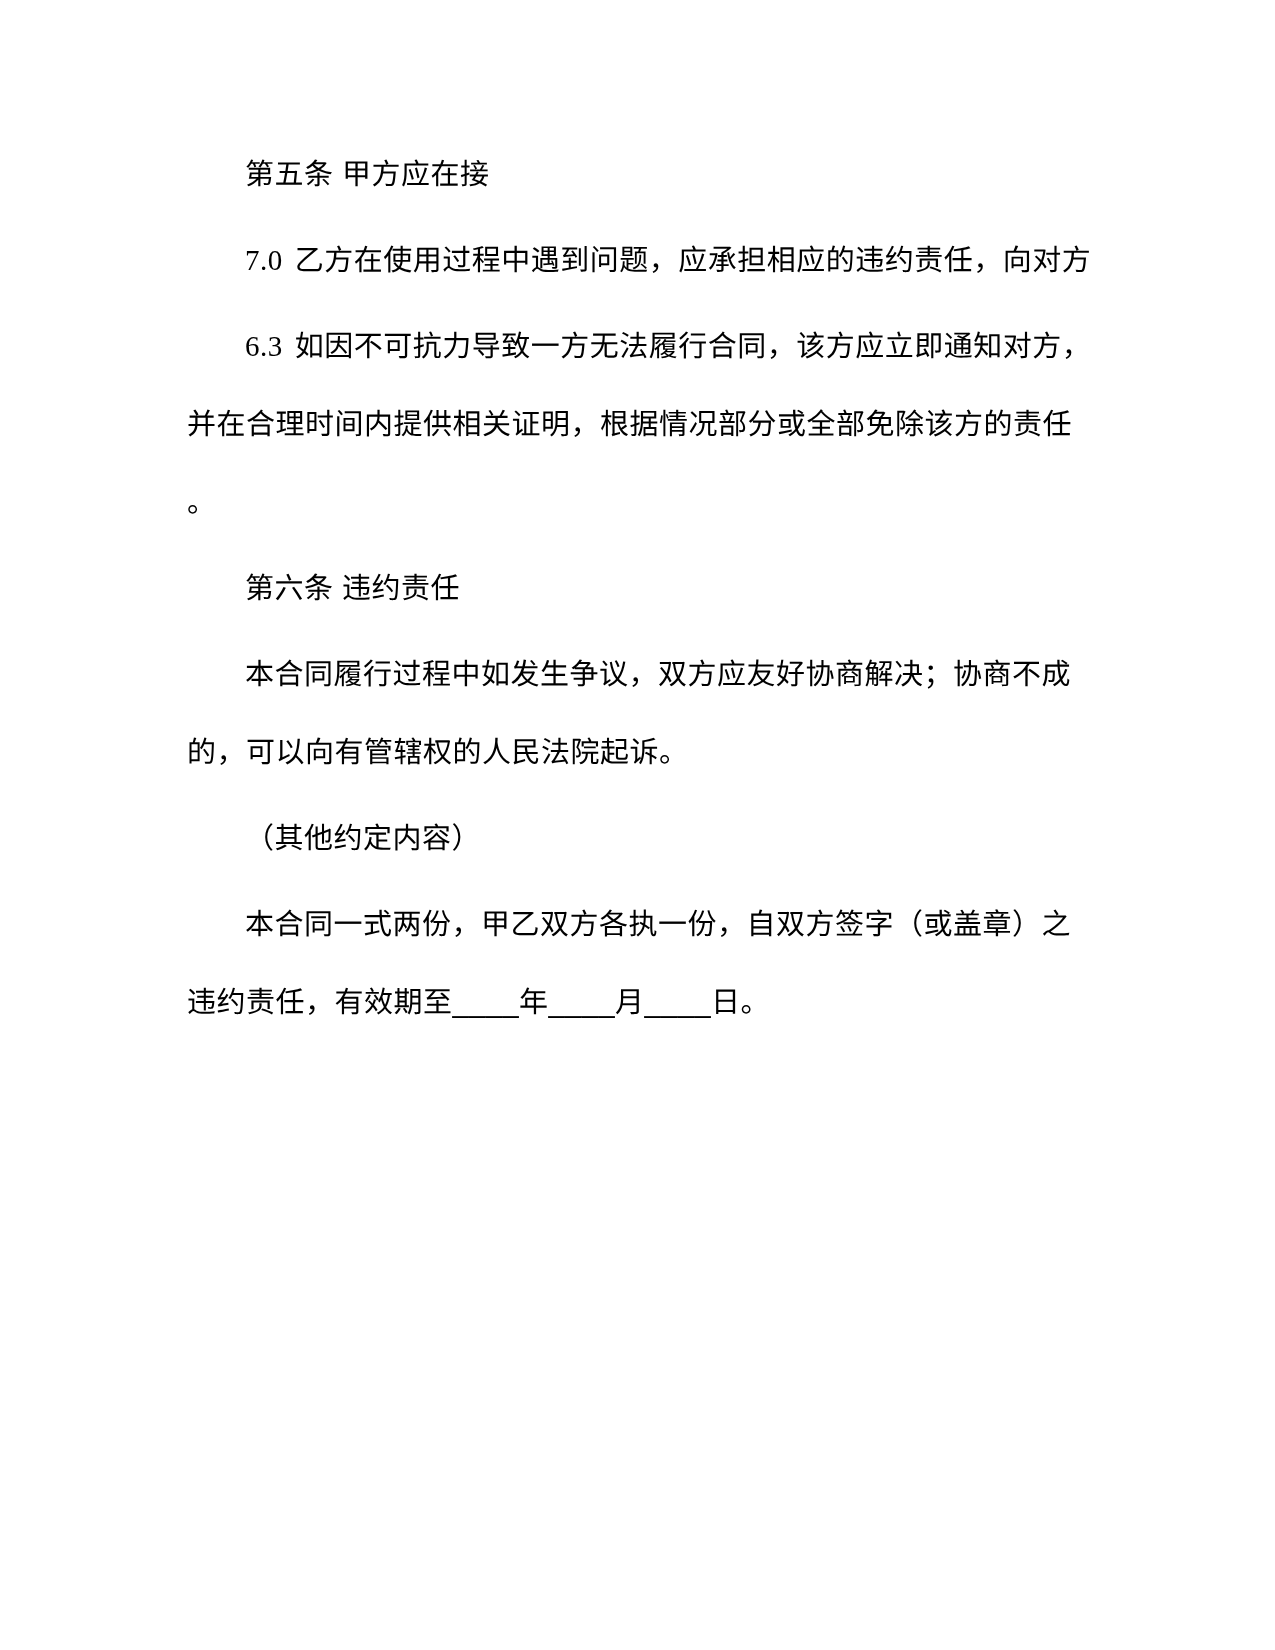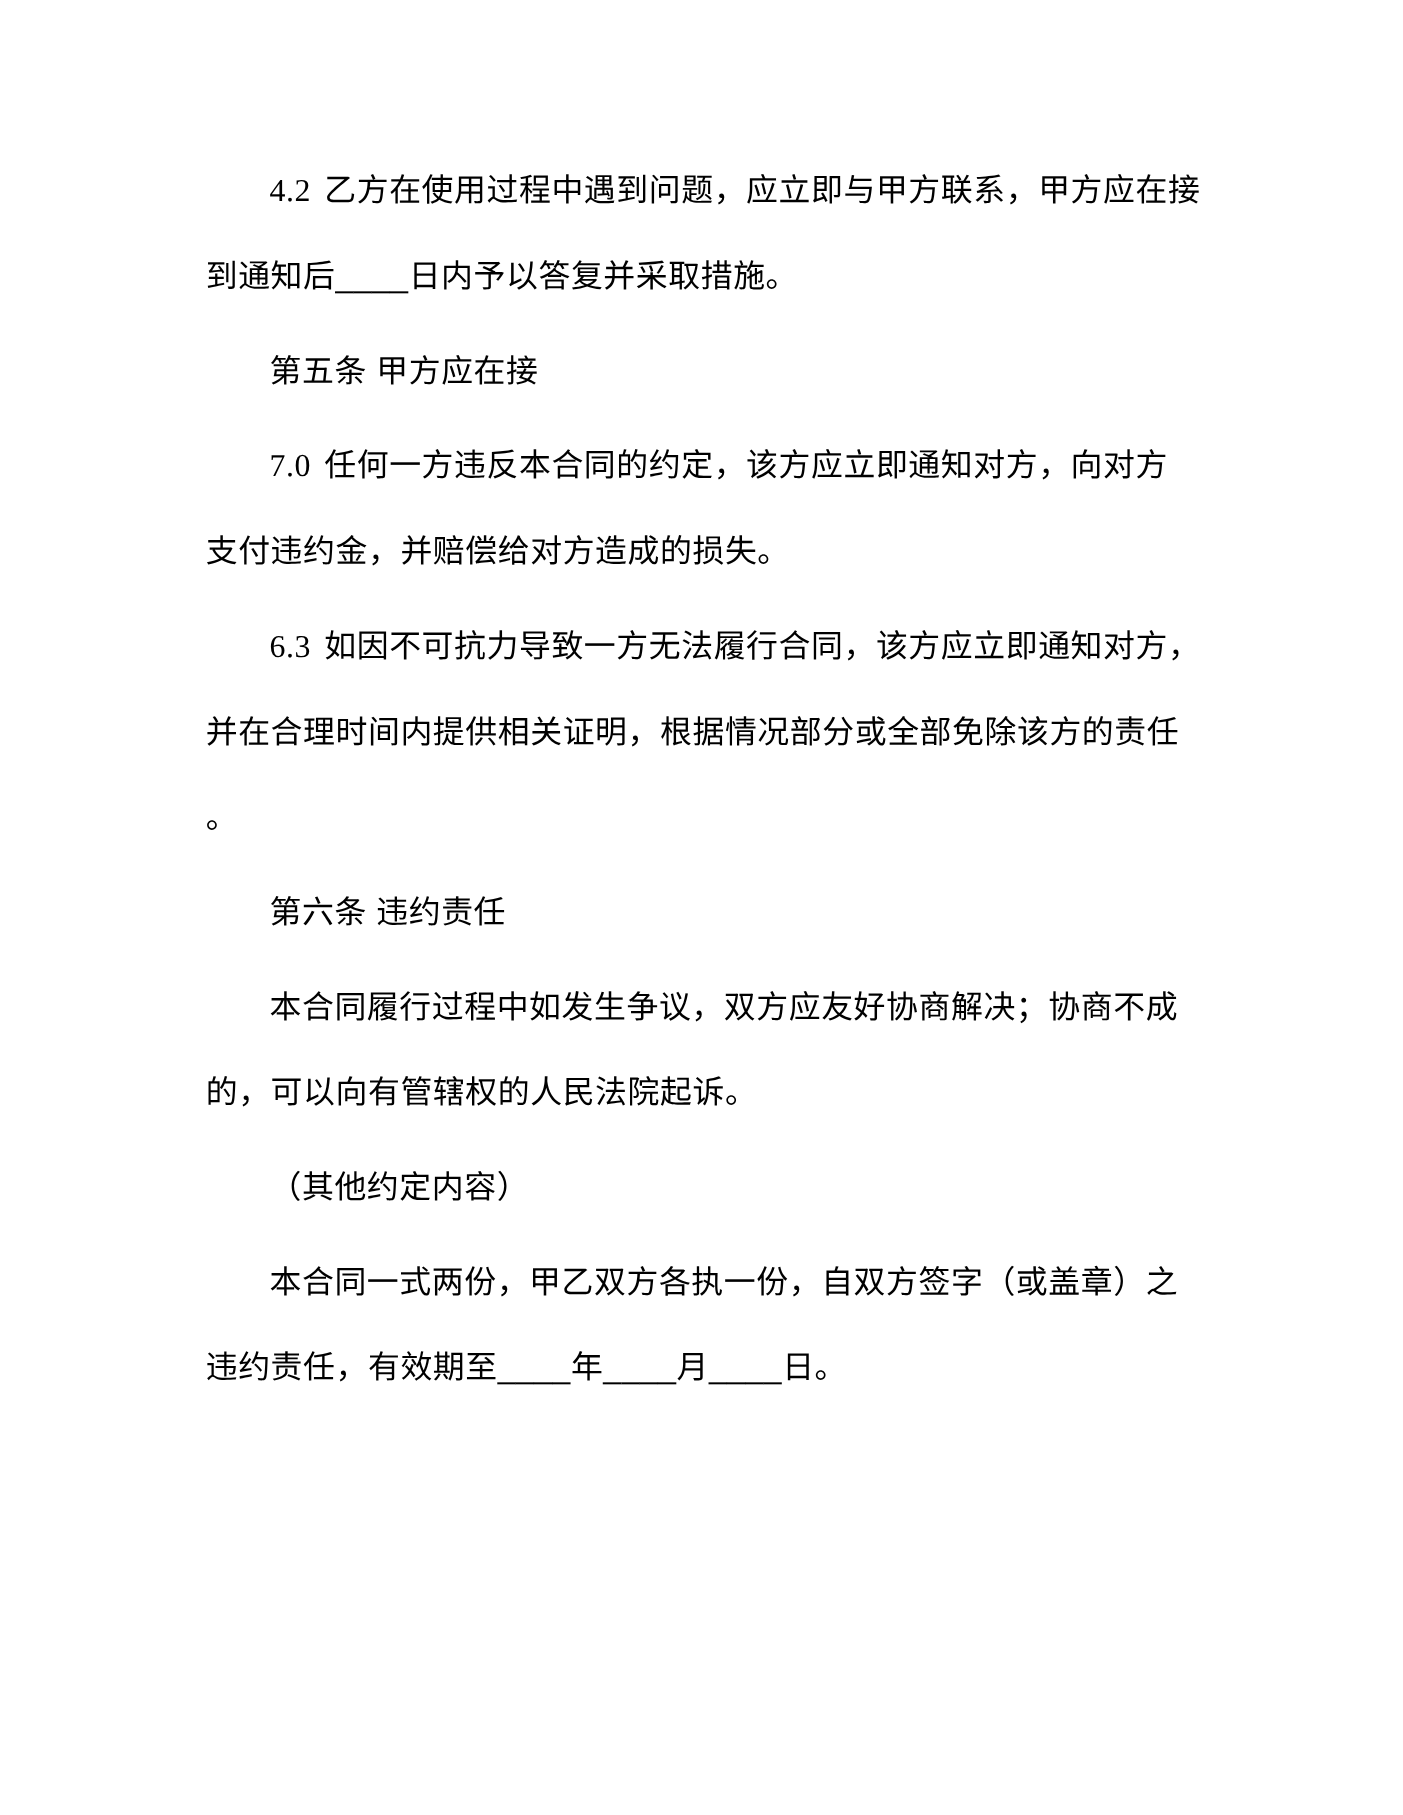--- a/index.html
+++ b/index.html
@@ -26,32 +26,27 @@
     font-family:"Liberation Serif", serif;
     margin-right:12px;
   }
   .line-num:empty{display:none;margin:0;}
 </style>
 </head>
 <body>
 
 <div class="doc">
 
-  <p class="para">
-    <span class="line indent"><span class="line-num">4.2</span><span class="line-text">乙方在使用过程中遇到问题，应立即与甲方联系，甲方应在接</span></span><br>
-    <span class="line"><span class="line-text">到通知后____日内予以答复并采取措施。</span></span>
-  </p>
 
   <p class="para">
     <span class="line indent"><span class="line-text">第五条 甲方应在接</span></span>
   </p>
 
   <p class="para">
-    <span class="line indent"><span class="line-num">7.0</span><span class="line-text">任何一方违反本合同的约定，该方应立即通知对方，向对方</span></span><br>
-    <span class="line"><span class="line-text">支付违约金，并赔偿给对方造成的损失。</span></span>
+    <span class="line indent"><span class="line-num">7.0</span><span class="line-text">乙方在使用过程中遇到问题，应承担相应的违约责任，向对方</span></span><br>
   </p>
 
   <p class="para">
     <span class="line indent"><span class="line-num">6.3</span><span class="line-text">如因不可抗力导致一方无法履行合同，该方应立即通知对方，</span></span><br>
     <span class="line"><span class="line-text">并在合理时间内提供相关证明，根据情况部分或全部免除该方的责任</span></span><br>
     <span class="line"><span class="line-text">。</span></span>
   </p>
 
   <p class="para">
     <span class="line indent"><span class="line-text">第六条 违约责任</span></span>

